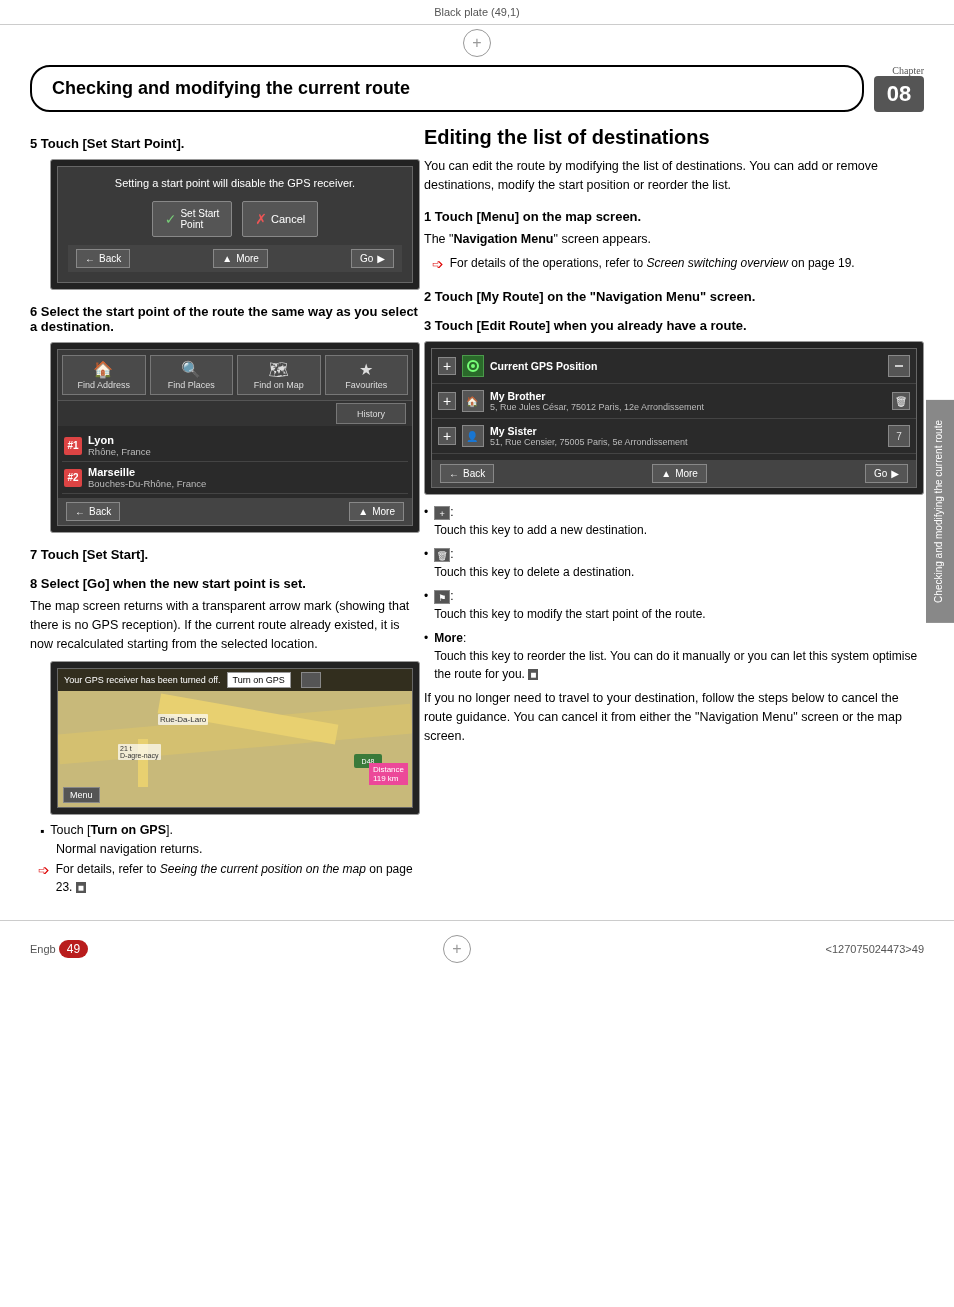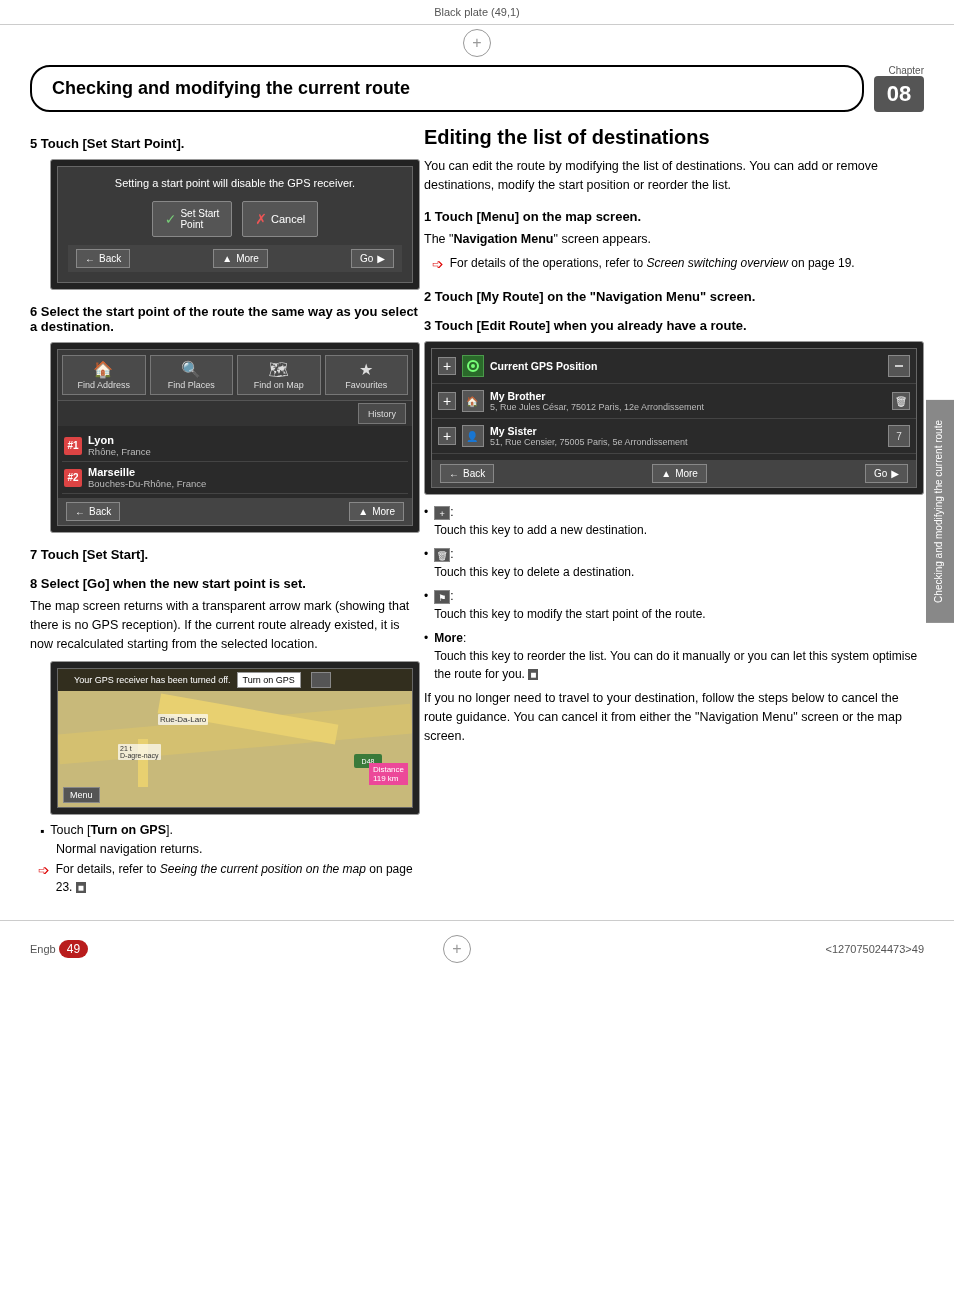--- a/index.html
+++ b/index.html
@@ -39,20 +39,21 @@
     .chapter-number-area {
       display: flex;
       flex-direction: column;
       align-items: flex-end;
       margin-left: 10px;
     }
     .chapter-label {
       font-size: 10px;
       color: #555;
       text-align: left;
+      font-family: Liberation Serif, serif;
     }
     .chapter-number-box {
       background: #555;
       color: #fff;
       font-size: 22px;
       font-weight: bold;
       width: 50px;
       height: 36px;
       display: flex;
       align-items: center;
@@ -227,21 +228,21 @@
       background: #c8b97a;
       border: 1px solid #666;
       position: relative;
       height: 140px;
       overflow: hidden;
     }
     .gps-warning {
       background: rgba(0,0,0,0.75);
       color: #fff;
       font-size: 9px;
-      padding: 3px 16px;
+      padding: 3px 6px;
       display: flex;
       align-items: center;
       gap: 6px;
     }
     .turn-on-gps-btn {
       background: #fff;
       color: #000;
       border: 1px solid #999;
       font-size: 9px;
       padding: 2px 5px;
@@ -482,21 +483,21 @@
           <div class="nav-menu-btn">
             <span class="icon-area">🗺</span>
             <span style="font-size:9px;">Find on Map</span>
           </div>
           <div class="nav-menu-btn">
             <span class="icon-area">★</span>
             <span style="font-size:9px;">Favourites</span>
           </div>
         </div>
         <div style="display:flex; justify-content:flex-end; padding: 2px 6px; background:#333;">
-          <div class="nav-menu-btn" style="flex:0 0 auto; width:48px;">
+          <div class="nav-menu-btn" style="flex:0 0 auto; width:70px;">
             <span style="font-size:9px;">History</span>
           </div>
         </div>
         <div class="destinations-list">
           <div class="dest-item">
             <div class="dest-num">#1</div>
             <div class="dest-info">
               <div class="dest-name">Lyon</div>
               <div class="dest-addr">Rhône, France</div>
             </div>

